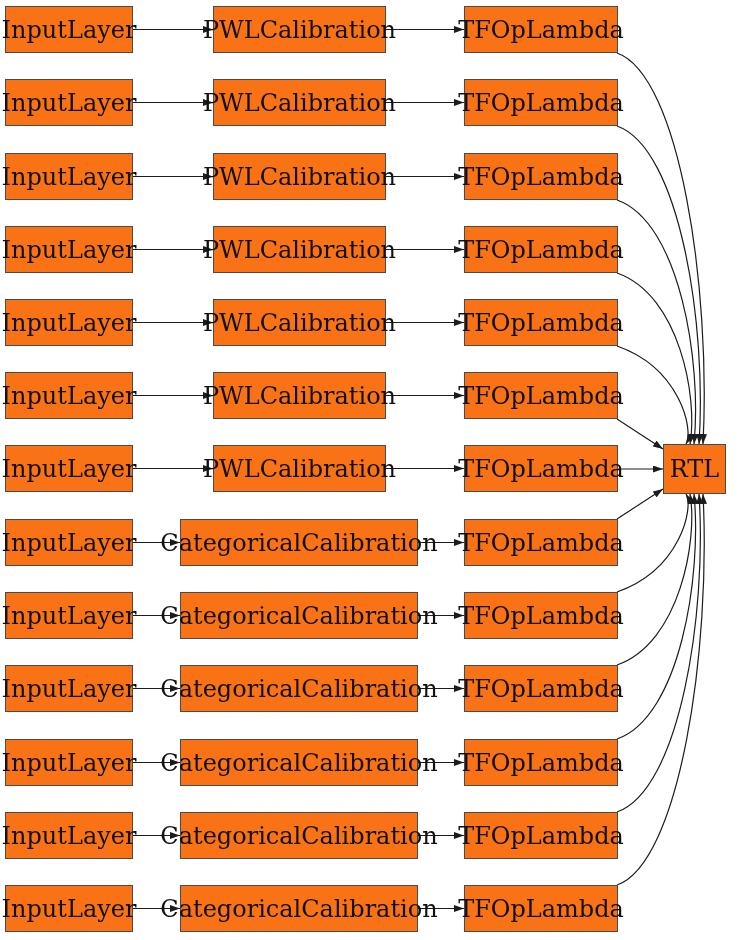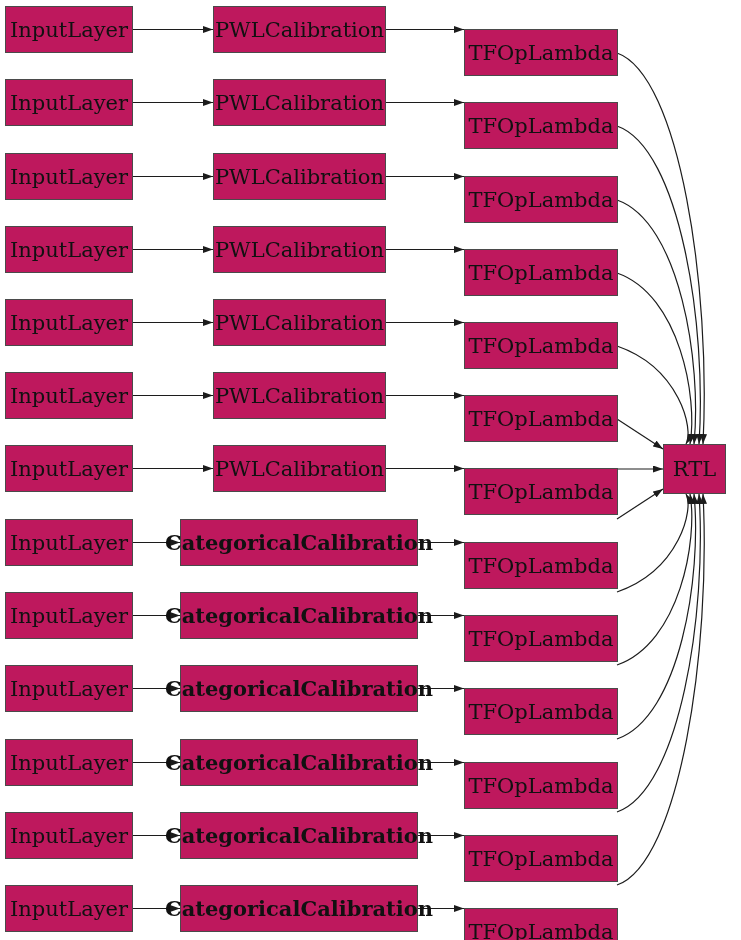--- a/index.html
+++ b/index.html
@@ -8,30 +8,30 @@
     width:741px;height:940px;
     background:#ffffff;
     font-family:"DejaVu Serif", "Liberation Serif", serif;
     overflow:hidden;
   }
   .edges{position:absolute;left:0;top:0;width:741px;height:940px;}
   .node{
     position:absolute;
     height:47px;
     box-sizing:border-box;
-    background:#be185d;
+    background:#f97316;
     border:1.5px solid #4a4a4a;
     display:flex;align-items:center;justify-content:center;
-    font-size:21px;color:#111111;
+    font-size:24px;color:#111111;
     white-space:nowrap;
   }
   .col-input{left:5px;width:128px;}
   .col-pwl{left:213px;width:173px;text-align:center;}
-  .col-cat{left:180px;width:238px;font-weight:bold;}
-  .col-lambda{left:464px;width:154px;margin-top:23px;}
+  .col-cat{left:180px;width:238px;}
+  .col-lambda{left:464px;width:154px;}
   .rtl-node{left:663px;top:444px;width:63px;height:50px;}
 </style>
 </head>
 <body>
 
 <div class="canvas">
 
   <svg class="edges" width="741" height="940" viewBox="0 0 741 940" xmlns="http://www.w3.org/2000/svg">
     <defs>
       <marker id="ah" viewBox="0 0 10 7" refX="10" refY="3.5" markerWidth="10" markerHeight="7" orient="auto" markerUnits="userSpaceOnUse">

